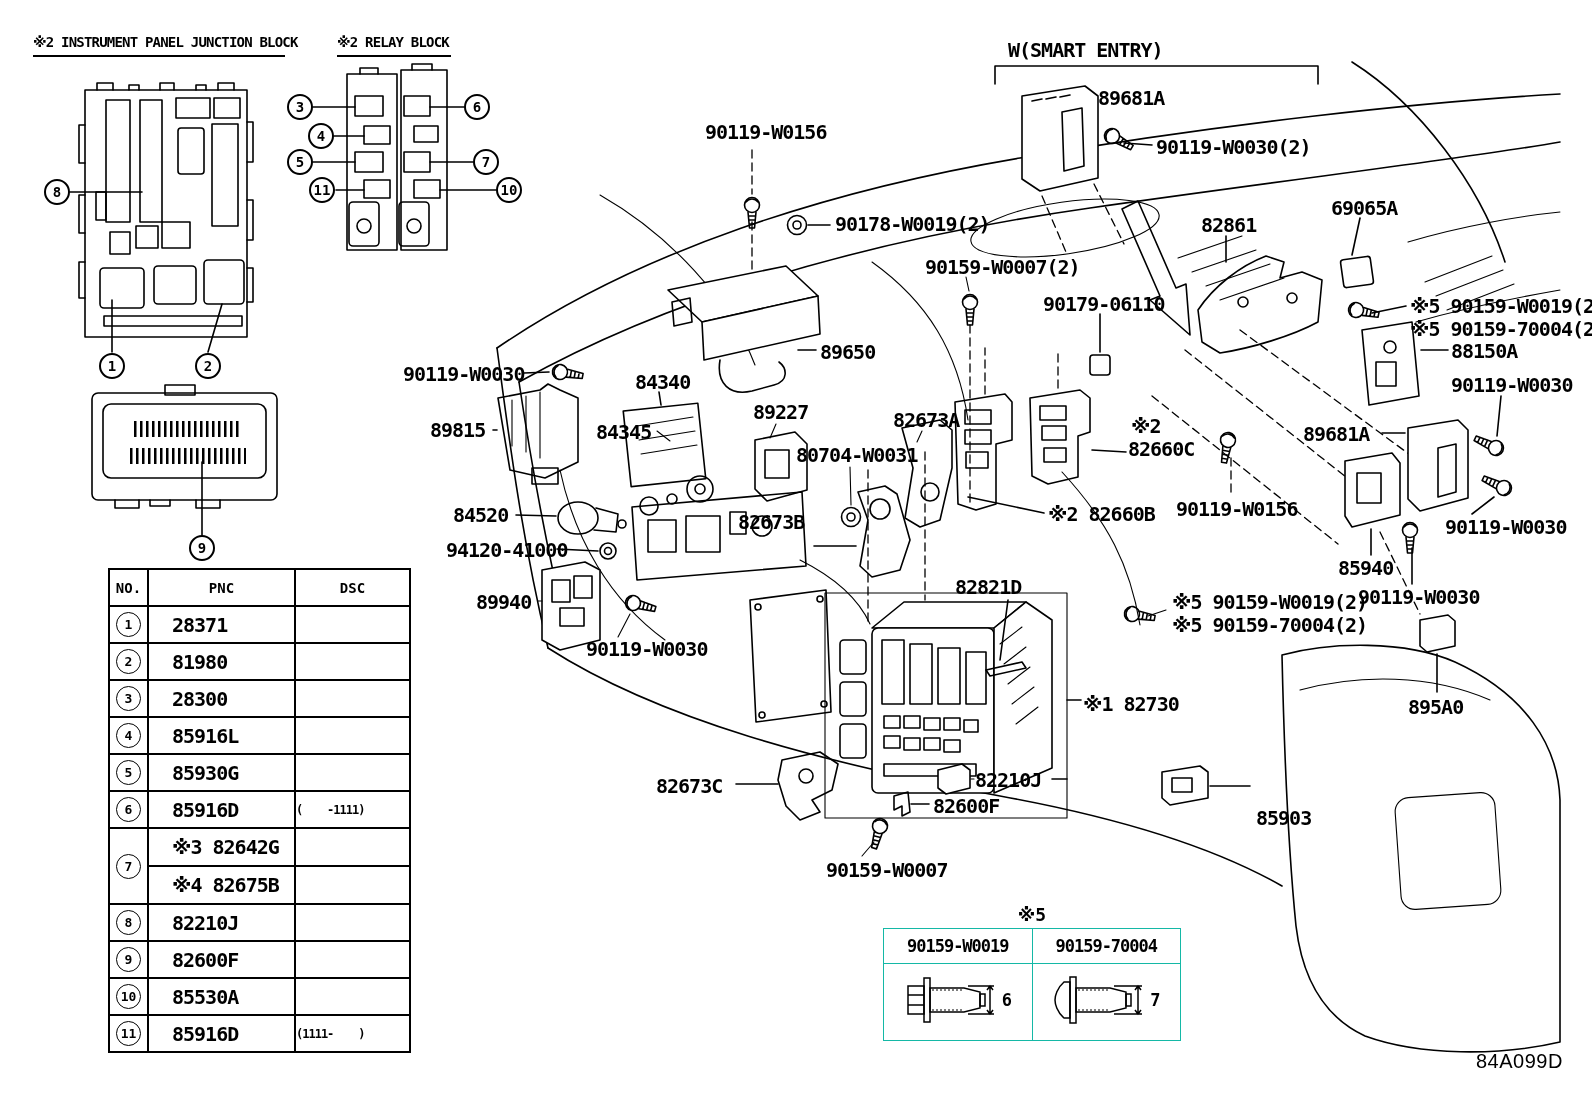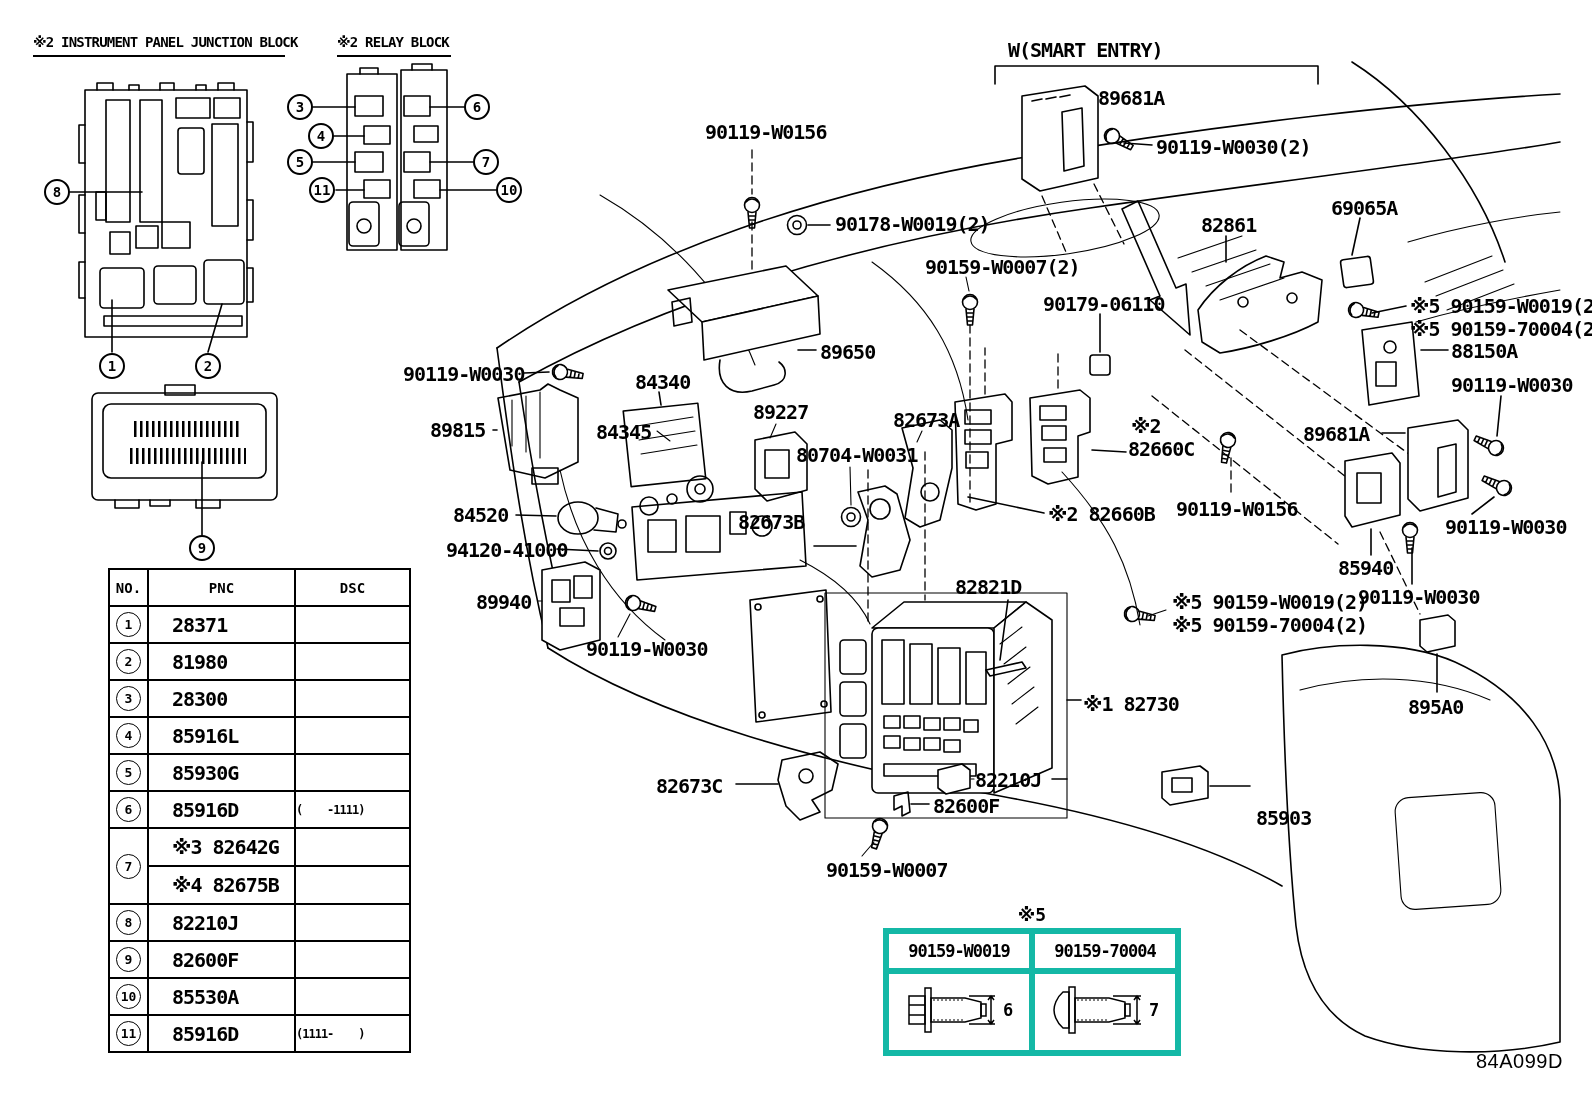--- a/index.html
+++ b/index.html
@@ -24,21 +24,21 @@
   table.parts td.no{width:37px;text-align:center;}
   table.parts td.pnc{width:122px;font-size:20px;font-weight:bold;padding-left:23px;letter-spacing:-1px;white-space:nowrap;margin-top:28px;}
   table.parts td.dsc{width:113px;font-size:12px;font-weight:bold;white-space:pre;letter-spacing:-1px;}
   table.parts tr{height:37px;}
   table.parts tr.half{height:38px;}
   .cnum{display:inline-block;width:25px;height:25px;border:1.5px solid #000;border-radius:50%;
         line-height:23px;font-size:13px;font-weight:bold;text-align:center;box-sizing:border-box;}
   .spec{position:absolute;left:883px;top:904px;width:298px;}
   .spec-note{text-align:center;font-size:18px;font-weight:bold;margin-bottom:3px;}
   table.spec-table{border-collapse:collapse;background:#fff;}
-  table.spec-table th,table.spec-table td{border:6px solid #14b8a6;}
+  table.spec-table th,table.spec-table td{border:1px solid #14b8a6;}
   table.spec-table th{width:148px;height:32px;font-size:17px;font-weight:bold;letter-spacing:-1px;}
   table.spec-table td{height:74px;text-align:center;vertical-align:middle;}
   .spec-cell{display:inline-flex;align-items:center;gap:2px;}
   .spec-cell svg *{stroke:#000;fill:none;stroke-width:1.5;}
   .spec-cell svg .dots{stroke-dasharray:2 2;stroke-width:1;}
   .dim{font-size:17px;font-weight:bold;}
   .note{position:absolute;font-family:"Liberation Sans","DejaVu Sans",sans-serif;
         font-size:18px;white-space:nowrap;}
   .refcode{position:absolute;left:1476px;top:1050px;font-family:"Liberation Sans","DejaVu Sans",sans-serif;
            font-size:20px;letter-spacing:0.5px;}

